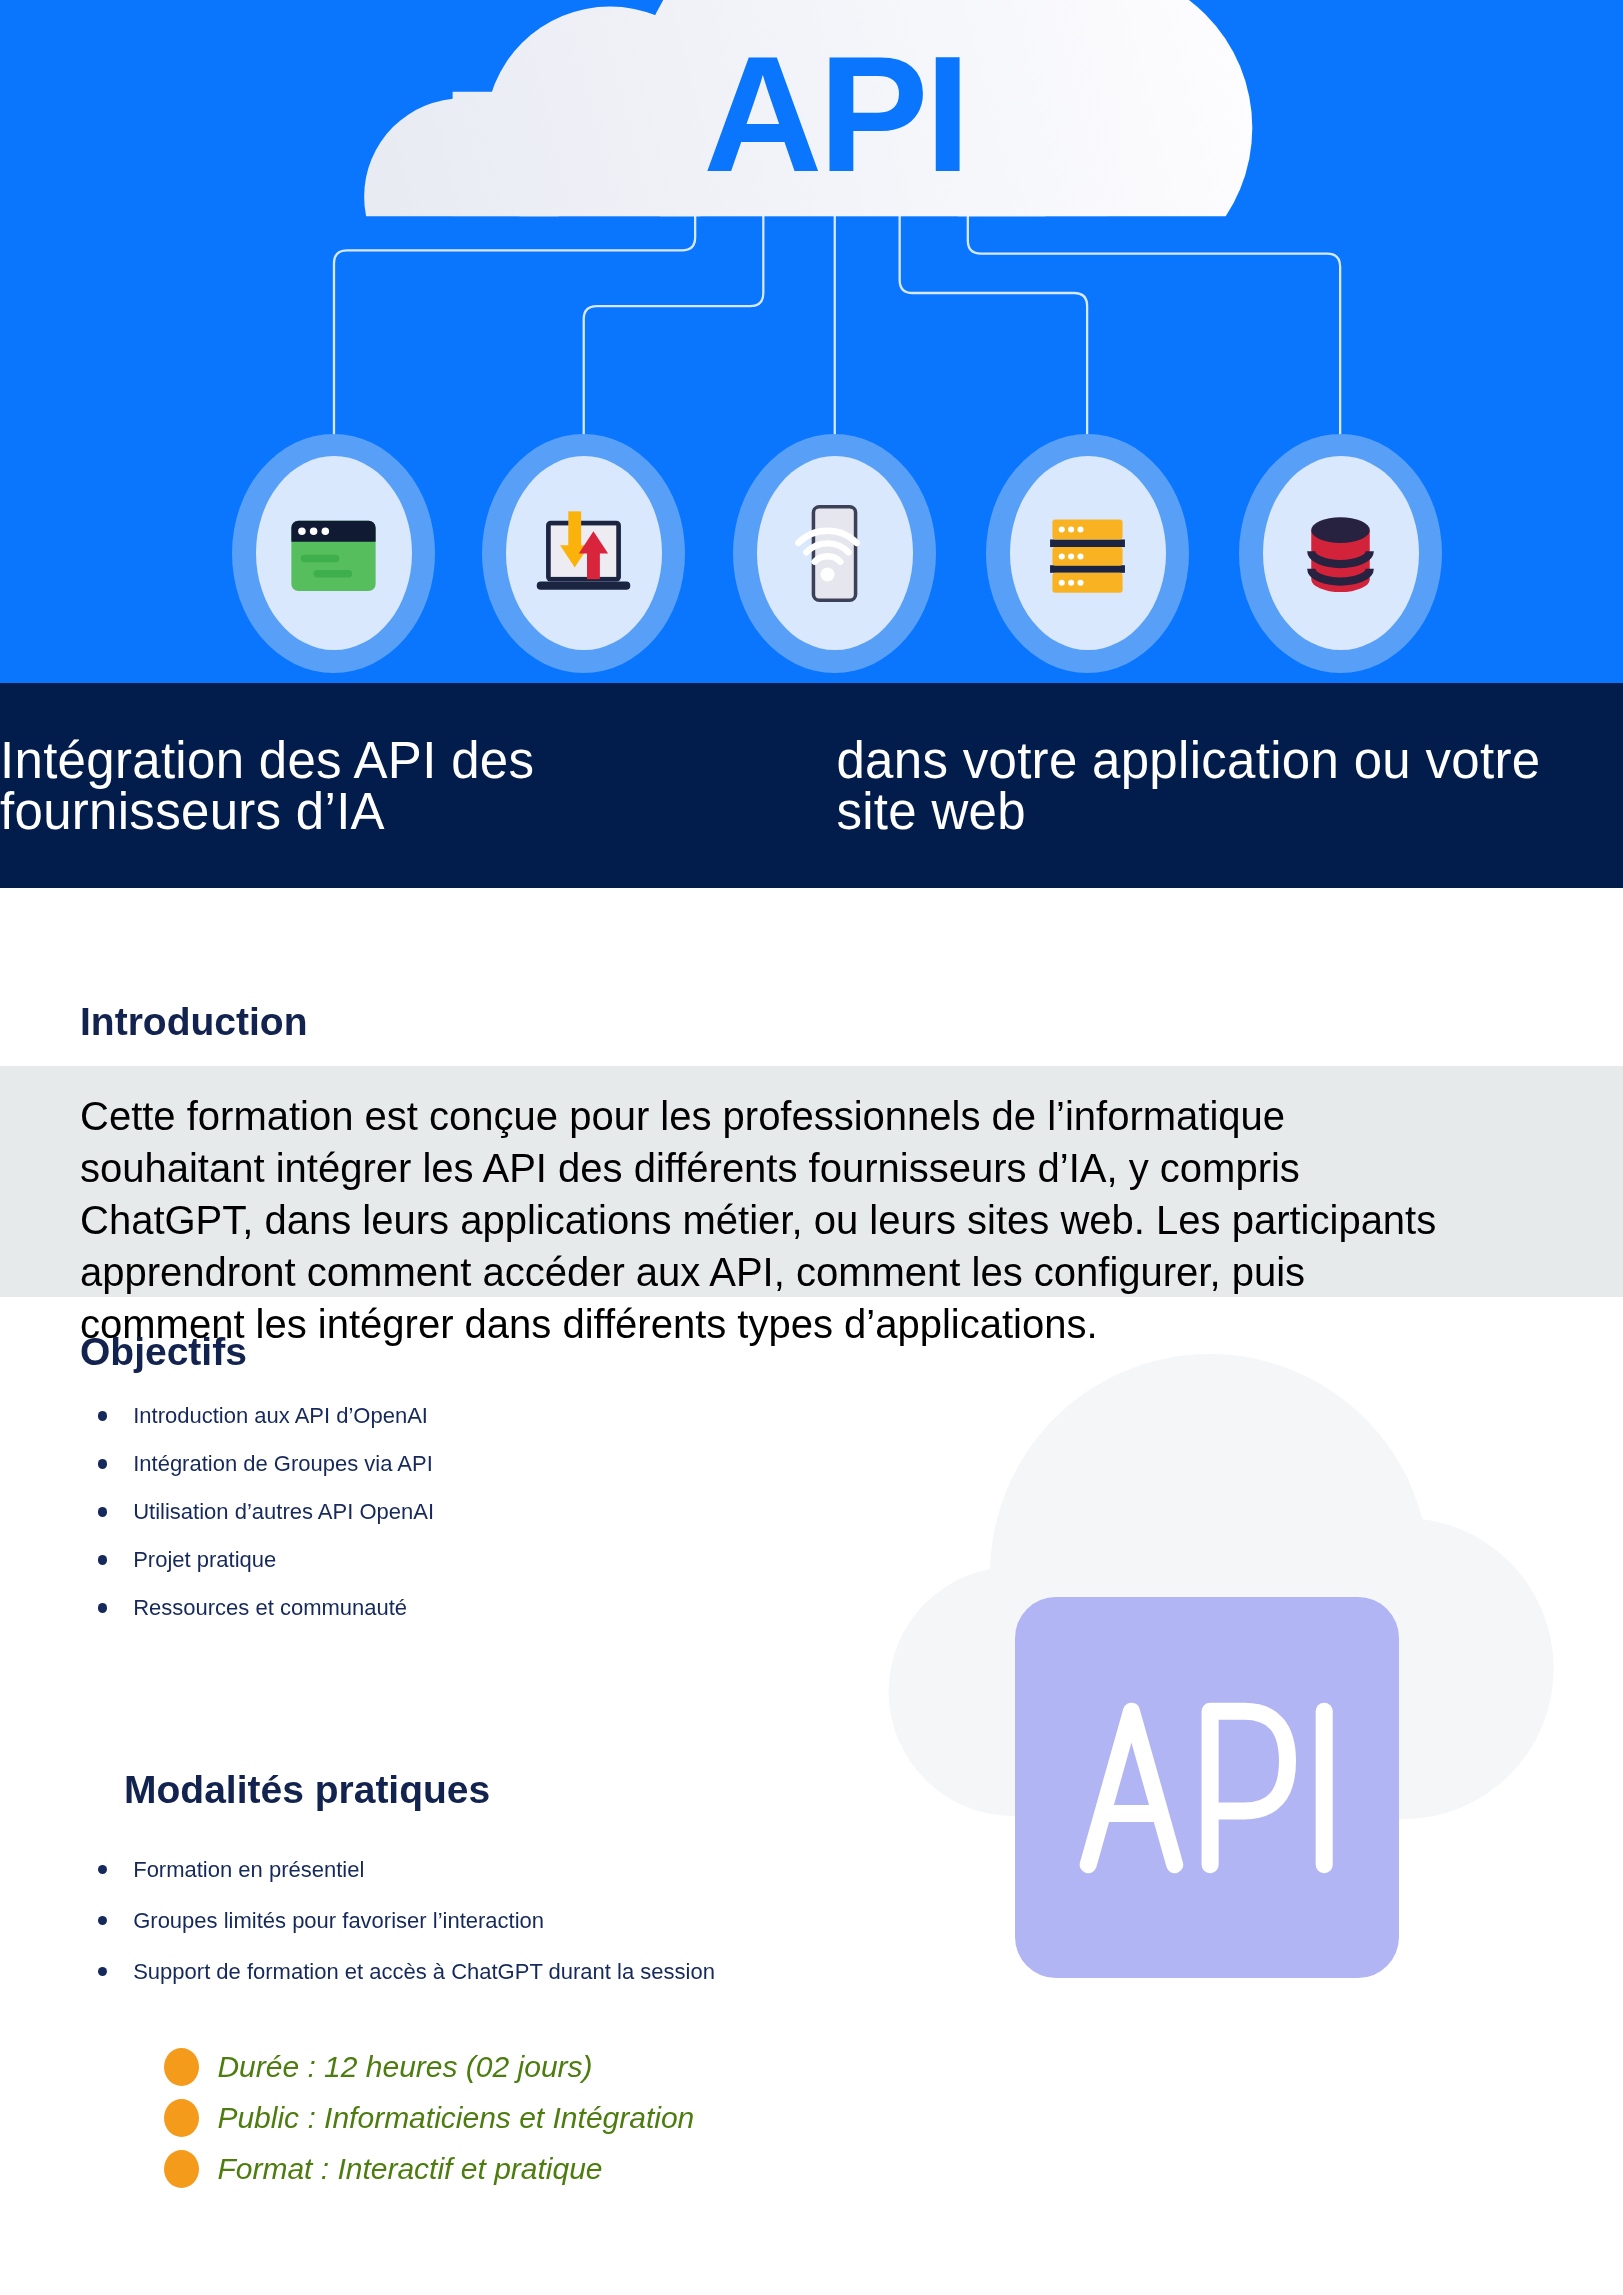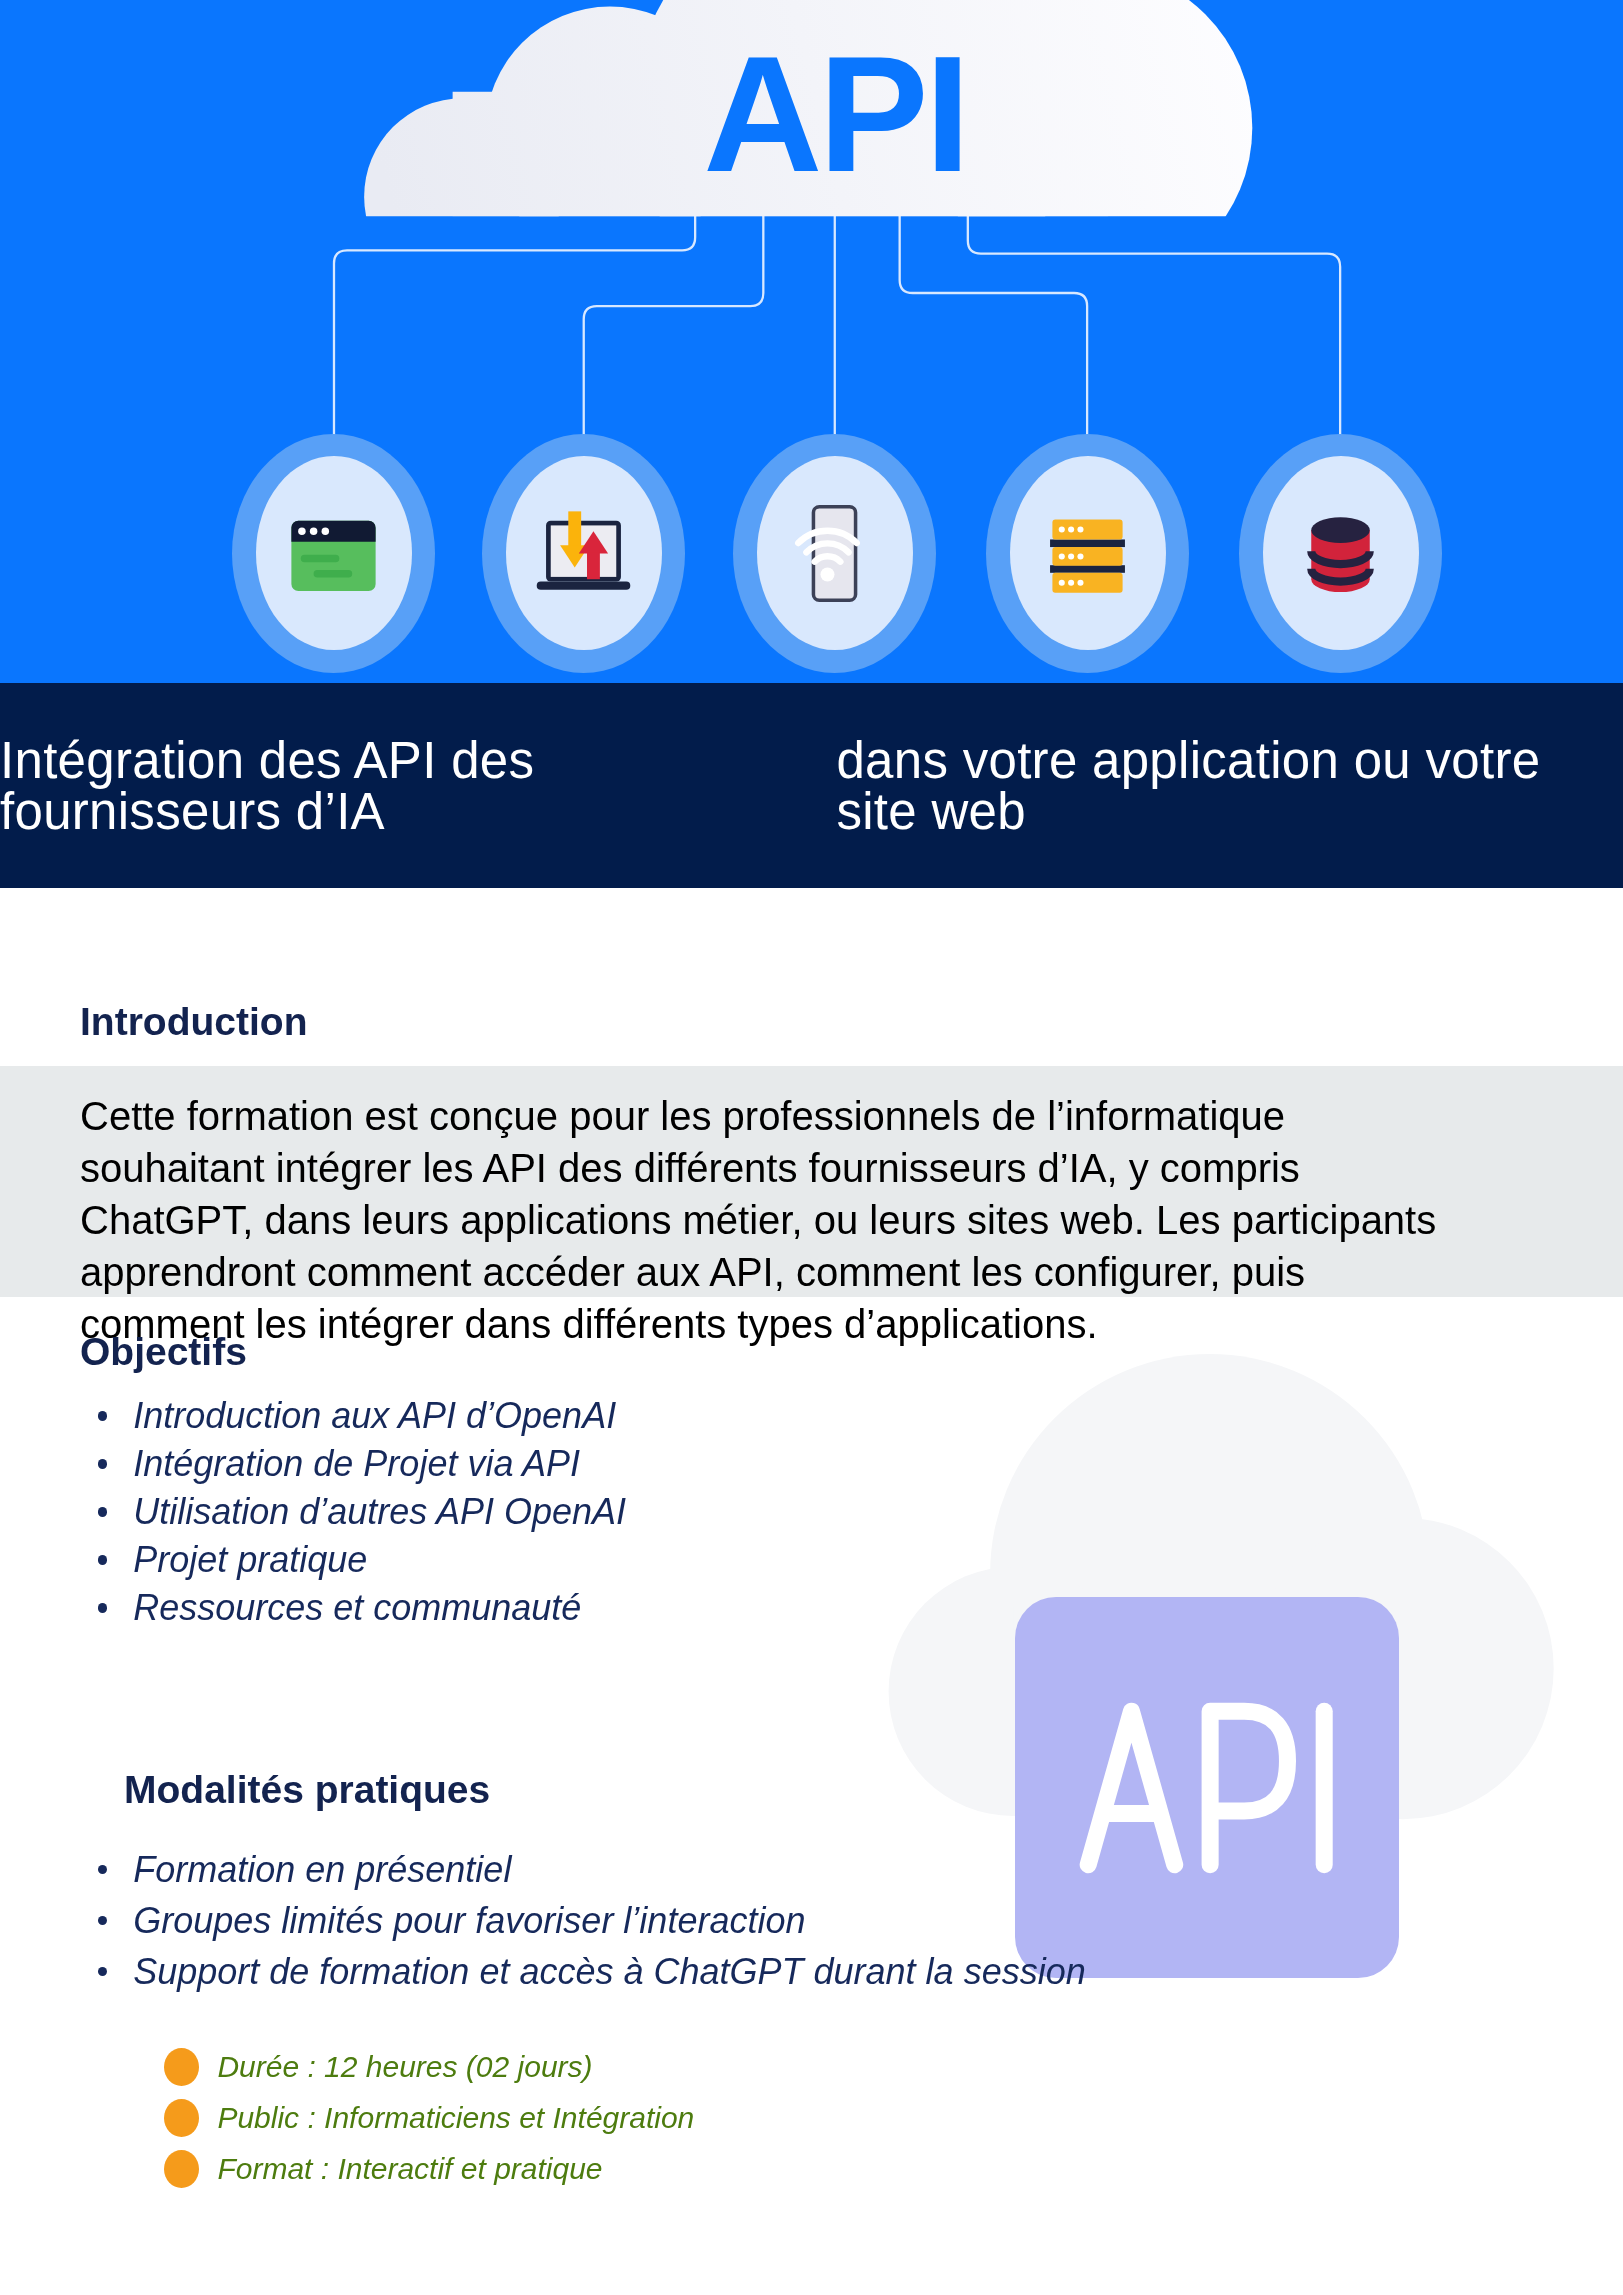--- a/index.html
+++ b/index.html
@@ -21,21 +21,21 @@
           display:flex;flex-direction:row;align-items:center;justify-content:center;gap:27.5px;}
   .banner .line{color:#ffffff;font-size:51px;font-weight:500;line-height:1;letter-spacing:0.3px;}
 
   
   .h2{position:absolute;left:80px;font-size:39px;font-weight:700;color:#13234F;line-height:1.15;}
   .panel{position:absolute;left:0;top:1066px;width:1623px;height:231px;background:#E7EAEB;box-sizing:border-box;
          padding:23.6px 171px 0 80px;}
   .panel .body{font-size:40px;line-height:52px;color:#000000;}
 
   ul.blist{position:absolute;left:98px;margin:0;padding:0;list-style:none;}
-  ul.blist li{display:flex;align-items:center;font-size:36px;color:#16295B;font-style:italic;}
+  ul.blist li{display:flex;align-items:center;font-size:22px;color:#16295B;}
   ul.objectifs li{height:48px;}
   ul.modalites li{height:51px;}
   .dot{width:9.2px;height:9.2px;border-radius:50%;background:#16295B;margin-right:26px;flex:0 0 auto;}
 
   .details{position:absolute;left:164px;top:2041px;}
   .drow{display:flex;align-items:center;height:51px;}
   .odot{width:35px;height:38px;border-radius:50%;background:#F59B1B;margin-right:18.4px;flex:0 0 auto;}
   .drow .t{font-size:30px;font-style:italic;color:#4d7c0f;}
 
   
@@ -195,21 +195,21 @@
   </div>
 
   <div class="h2" style="top:1330px;">Objectifs</div>
   <ul class="blist objectifs" style="top:1392px;">
     <li>
         <span class="dot"></span>
         <span>Introduction aux API d’OpenAI</span>
       </li>
     <li>
         <span class="dot"></span>
-        <span>Intégration de Projet via API</span>
+        <span>Intégration de Groupes via API</span>
       </li>
     <li>
         <span class="dot"></span>
         <span>Utilisation d’autres API OpenAI</span>
       </li>
     <li>
         <span class="dot"></span>
         <span>Projet pratique</span>
       </li>
     <li>

